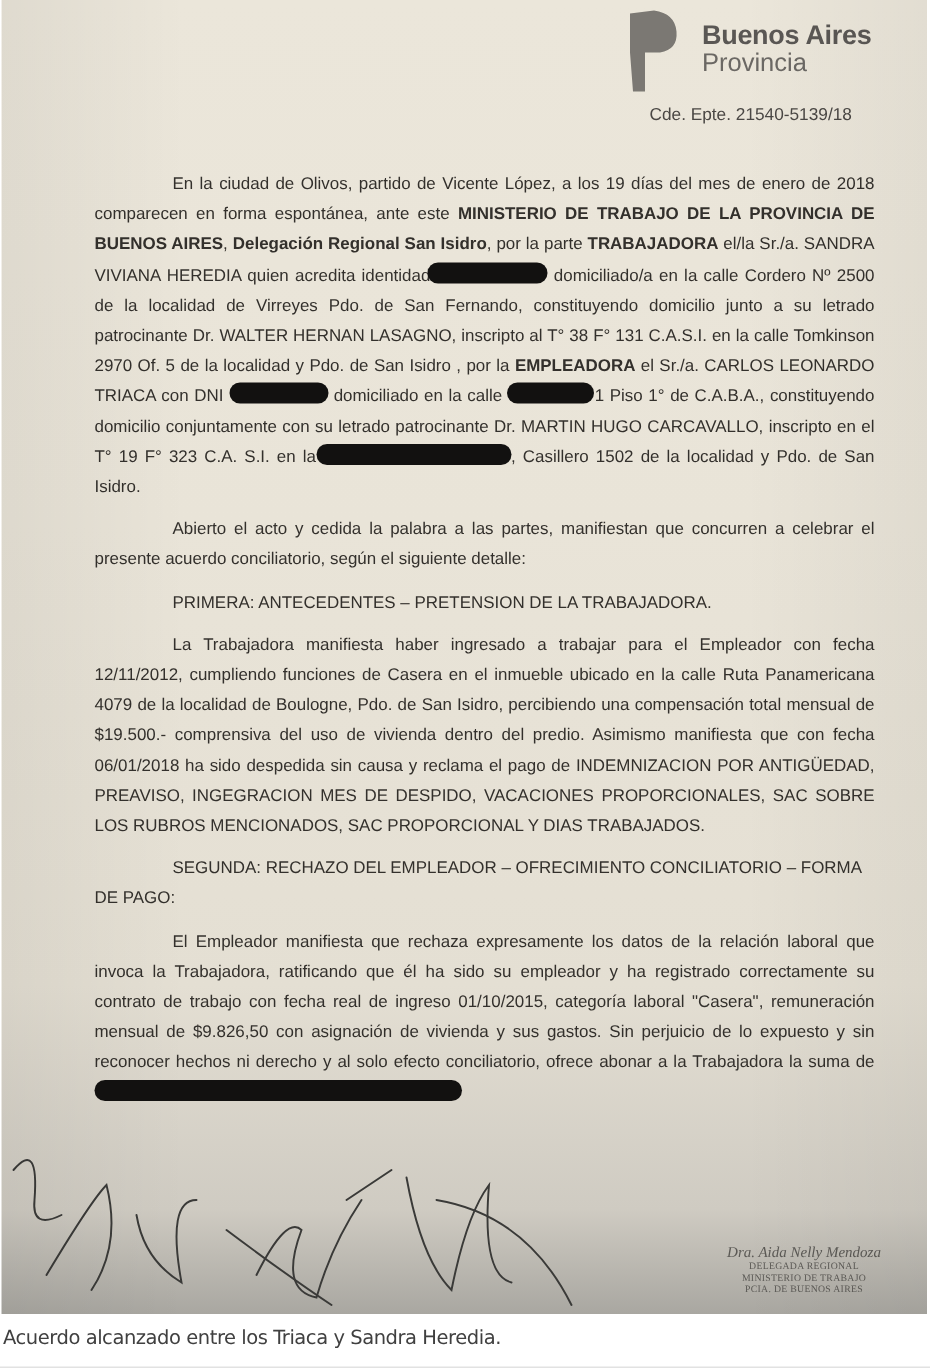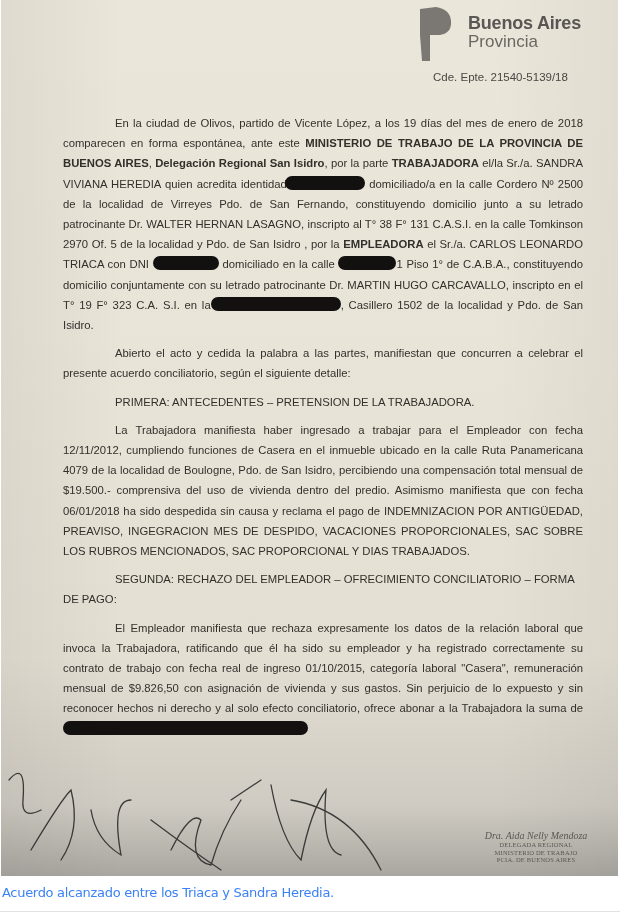--- a/index.html
+++ b/index.html
@@ -43,21 +43,21 @@
     height: 14px; vertical-align: -2px;
   }
   .sig-area { position: absolute; left: 0; top: 740px; width: 617px; height: 136px; }
   .signer {
     position: absolute; left: 465px; top: 830px; width: 140px; text-align: center;
     color: #5b5955; font-family: "Liberation Serif", serif;
   }
   .signer-name { font-style: italic; font-size: 10px; display: block; }
   .signer-role { font-size: 6.5px; line-height: 7.5px; display: block; letter-spacing: 0.2px; }
   .caption {
-    position: absolute; left: 2px; top: 885px; font-size: 13px; color: #3b82f6;
+    position: absolute; left: 2px; top: 885px; font-size: 13px; color: #404040;
     font-family: "DejaVu Sans", sans-serif; letter-spacing: -0.3px; white-space: nowrap;
   }
   .rule { position: absolute; left: 0; top: 911px; width: 620px; height: 1px; background: #e2e2e2; }
 </style>
 </head>
 <body>
 
 <div class="figure">
   <div class="photo">
 

